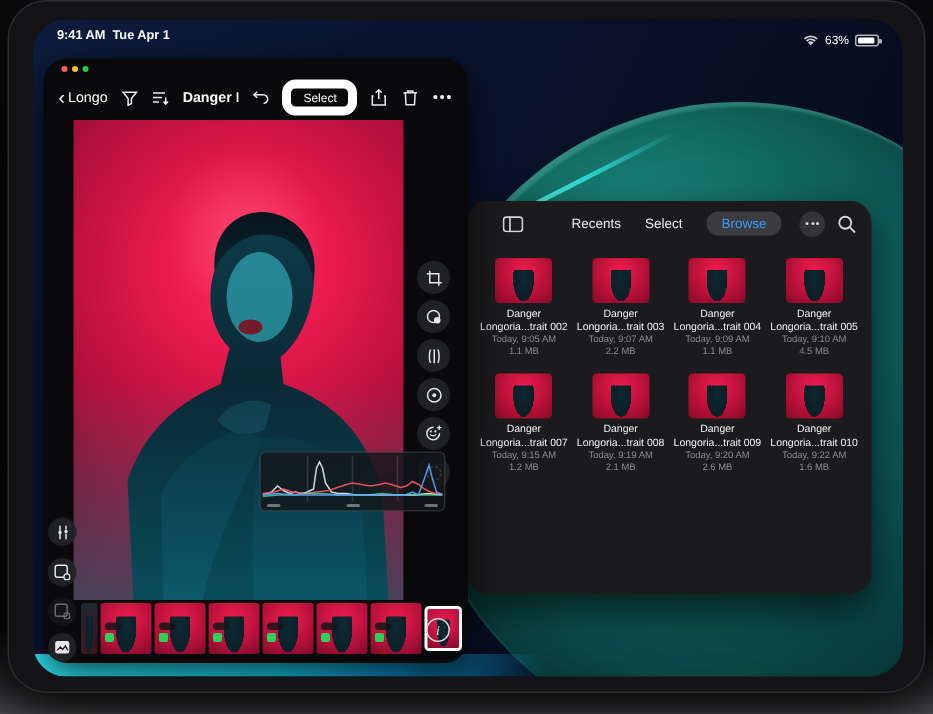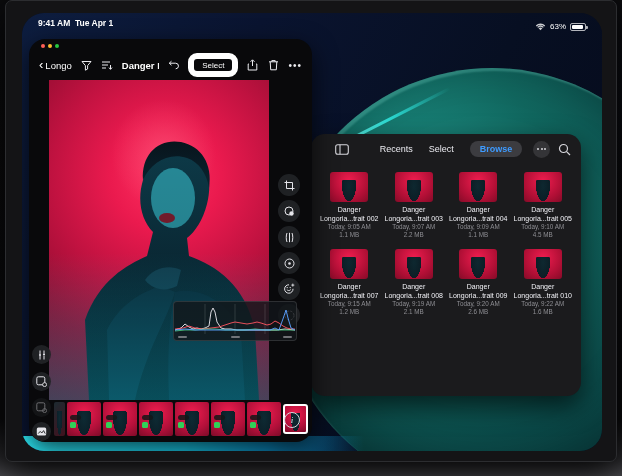--- a/index.html
+++ b/index.html
@@ -4,21 +4,21 @@
 <style>
   * { margin:0; padding:0; box-sizing:border-box; }
   body { width:622px; height:476px; font-family:"Liberation Sans", sans-serif;
          background:linear-gradient(180deg,#0b0b0d 0%,#0a0a0c 88%, #28282b 96%, #4a4a4e 100%);
          position:relative; overflow:hidden; }
   .glow { position:absolute; right:-40px; top:-60px; width:420px; height:300px;
           background:radial-gradient(closest-side,#12204a55,transparent); }
 
   
   .device { position:absolute; left:5px; top:0px; width:612px; height:462px;
-            background:#141416; border-radius:7px; border:1px solid #2c2d30;
+            background:#141416; border-radius:26px; border:1px solid #2c2d30;
             box-shadow:0 14px 34px rgba(0,0,0,.85); }
   .screen { position:absolute; left:16px; top:12px; width:580px; height:438px;
             border-radius:22px; overflow:hidden; background:#060d1d; }
 
   
   .wp-base { position:absolute; inset:0;
              background:linear-gradient(118deg,#0d1d3f 0%,#0a1430 30%,#070f22 62%,#05091a 100%); }
   .wp-circle { position:absolute; left:255px; top:55px; width:430px; height:430px; border-radius:50%;
                background:radial-gradient(circle at 32% 28%, #1d8f84 0%, #11675f 32%, #0b4a49 62%, #073337 100%);
                box-shadow:inset 3px 3px 2px rgba(150,255,235,.22), inset -10px -20px 60px rgba(0,0,0,.35); }
@@ -90,21 +90,21 @@
   .info-btn { position:absolute; left:255px; top:373px; width:16px; height:16px; border-radius:50%;
               border:1px solid #d5d5da; color:#e8e8ec; font-size:9px; font-style:italic; font-family:"Liberation Serif",serif;
               display:flex; align-items:center; justify-content:center; }
 
   
   .files { position:absolute; left:289px; top:121px; width:270px; height:262px; z-index:3;
            background:#1b1b1d; border-radius:14px; box-shadow:0 10px 26px rgba(0,0,0,.65); overflow:hidden; }
   .fheader { position:absolute; left:0; top:0; width:100%; height:30px; display:flex; align-items:center; padding:0 10px; }
   .fh-center { flex:1; display:flex; align-items:center; justify-content:center; gap:16px;padding-left:20px; }
   .ftab { font-size:9px; color:#ebebf0; }
-  .ftab.active { color:#3e9bff; background:#3c3c40; border-radius:10px; padding:3px 10px; font-weight:bold; }
+  .ftab.active { color:#3e9bff; background:#3c3c40; border-radius:10px; padding:3px 10px; font-weight:normal; }
   .more-circle { width:17px; height:17px; border-radius:50%; background:#343437; display:flex; align-items:center;
                  justify-content:center; gap:1.5px; margin-right:8px; }
   .more-circle i { width:2px; height:2px; border-radius:50%; background:#d5d5da; display:block; }
   .fgrid { position:absolute; left:8px; top:38px; width:254px; display:grid; grid-template-columns:repeat(4,1fr);
            row-gap:10px; column-gap:4px; }
   .fcell { display:flex; flex-direction:column; align-items:center; text-align:center; }
   .fthumb { width:38px; height:30px; border-radius:3px; position:relative; overflow:hidden;
             background:radial-gradient(circle at 50% 30%, #ef1d4f 0%, #b00f35 65%, #850b28 100%); }
   .fthumb::after { content:""; position:absolute; left:32%; top:28%; width:36%; height:68%;
                    background:radial-gradient(ellipse at 50% 28%, #0e2830 0%, #0c1e26 70%, transparent 71%); }

